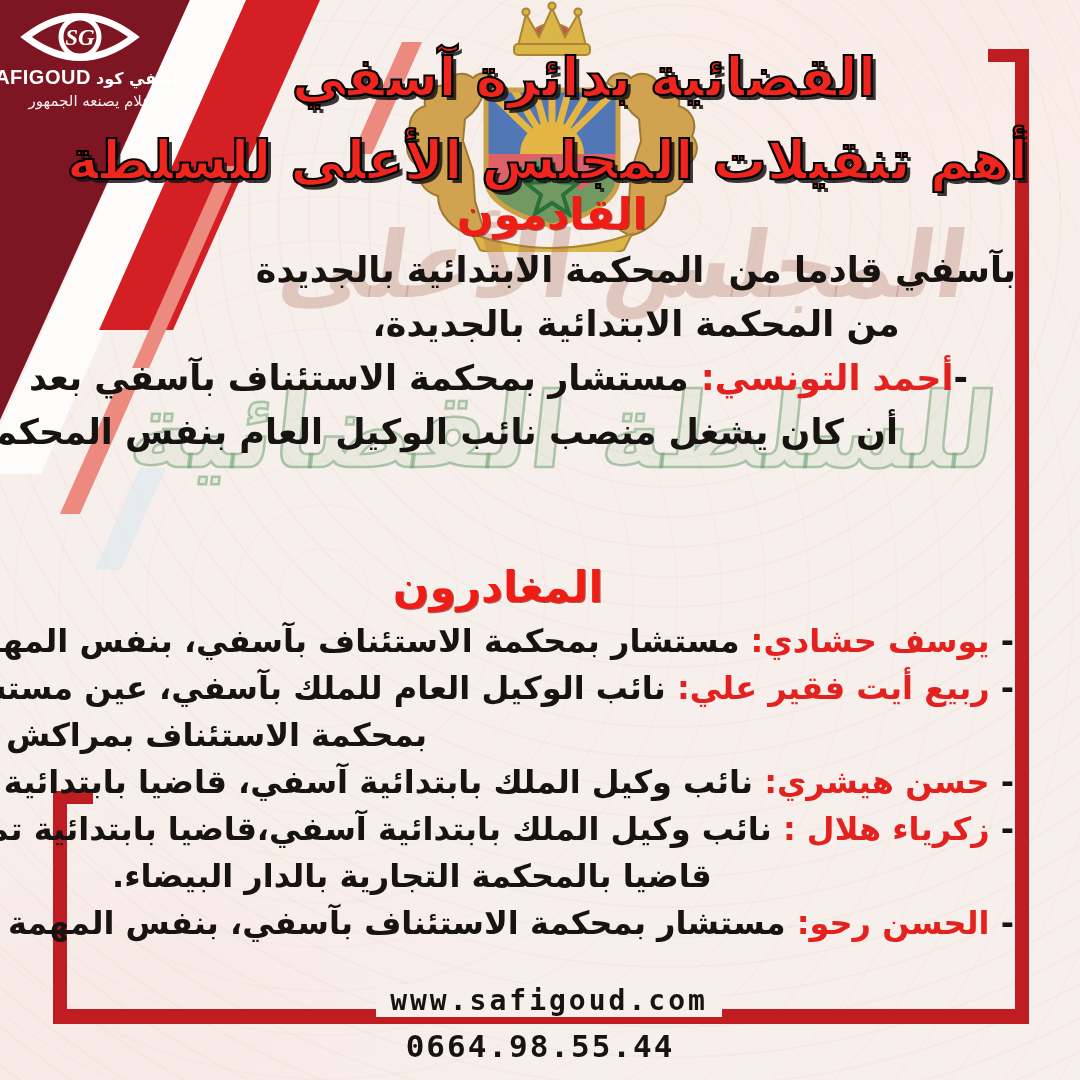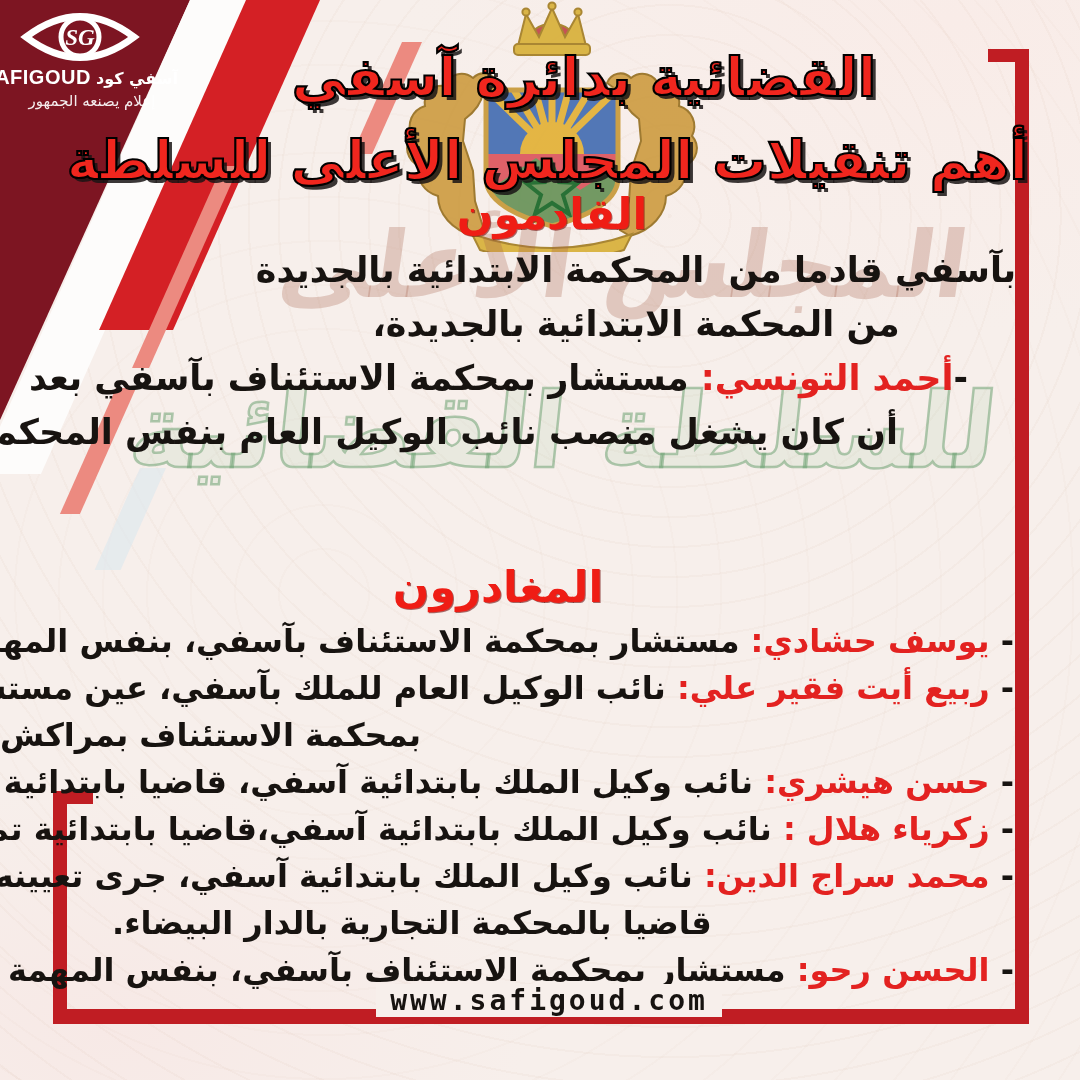--- a/index.html
+++ b/index.html
@@ -53,21 +53,21 @@
   .s1 .heading{font-size:43px;height:57px;line-height:57px;transform:translateX(12px);}
   .s2 .heading{font-size:43px;height:56px;line-height:50px;transform:translateX(-42px);}
   .line{direction:rtl;white-space:pre;font-weight:bold;color:#171310;}
   .s1 .line{height:54px;line-height:54px;font-size:35px;}
   .s2 .line{height:47px;line-height:47px;font-size:32px;}
   .nm{color:#e32220;}
   .a-r {text-align:right;padding-right:112px;}
   .a-r2{text-align:right;padding-right:182px;}
   .a-r0{text-align:right;padding-right:66px;}
   .a-l {text-align:center;padding-left:192px;}
-  .a-l0{text-align:left;padding-left:0;}
+  .a-l0{text-align:left;padding-left:6px;}
   .a-l1{text-align:left;padding-left:112px;}
   
   .frame{position:absolute;background:#c01d23;z-index:2;}
   #fr-right{left:1015px;top:49px;width:14px;height:975px;}
   #fr-right-nub{left:988px;top:49px;width:41px;height:13px;}
   #fr-left{left:53px;top:791px;width:14px;height:233px;}
   #fr-left-nub{left:53px;top:791px;width:40px;height:13px;}
   #fr-bottom{left:53px;top:1009px;width:976px;height:15px;}
   
   #website{position:absolute;left:0;right:0;top:984px;z-index:6;text-align:center;margin-left:18px;}
@@ -162,29 +162,29 @@
         <div class="line a-r"><span class="tx">-</span><span class="nm">أحمد التونسي:</span><span class="tx"> مستشار بمحكمة الاستئناف بآسفي بعد</span></div>
         <div class="line a-r2"><span class="tx">أن كان يشغل منصب نائب الوكيل العام بنفس المحكمة</span></div>
       </div>
       <div class="section s2">
         <div class="heading">المغادرون</div>
         <div class="line a-r0"><span class="tx">- </span><span class="nm">يوسف حشادي:</span><span class="tx"> مستشار بمحكمة الاستئناف بآسفي، بنفس المهمة بالرباط</span></div>
         <div class="line a-r0"><span class="tx">- </span><span class="nm">ربيع أيت فقير علي:</span><span class="tx"> نائب الوكيل العام للملك بآسفي، عين مستشارا</span></div>
         <div class="line a-l0"><span class="tx">بمحكمة الاستئناف بمراكش</span></div>
         <div class="line a-r0"><span class="tx">- </span><span class="nm">حسن هيشري:</span><span class="tx"> نائب وكيل الملك بابتدائية آسفي، قاضيا بابتدائية أصيلة</span></div>
         <div class="line a-r0"><span class="tx">- </span><span class="nm">زكرياء هلال :</span><span class="tx"> نائب وكيل الملك بابتدائية آسفي،قاضيا بابتدائية تمارة.</span></div>
-        <div class="line a-r0"><span class="tx">- </span><span class="nm">محمد سراج الدين:</span><span class="tx"> نائب وكيل الملك بابتدائية آسفي، جرى تعيينه</span></div>
         <div class="line a-l1"><span class="tx">قاضيا بالمحكمة التجارية بالدار البيضاء.</span></div>
         <div class="line a-r0"><span class="tx">- </span><span class="nm">الحسن رحو:</span><span class="tx"> مستشار بمحكمة الاستئناف بآسفي، بنفس المهمة بمراكش</span></div>
       </div>
     </div>
 
   <div class="frame" id="fr-right"></div>
   <div class="frame" id="fr-right-nub"></div>
   <div class="frame" id="fr-left"></div>
   <div class="frame" id="fr-left-nub"></div>
   <div class="frame" id="fr-bottom"></div>
 
   <div id="website">
     <span>www.safigoud.com</span>
   </div>
+  <div id="phone">0664.98.55.44</div>
 
 </div>
 
 </body></html>

